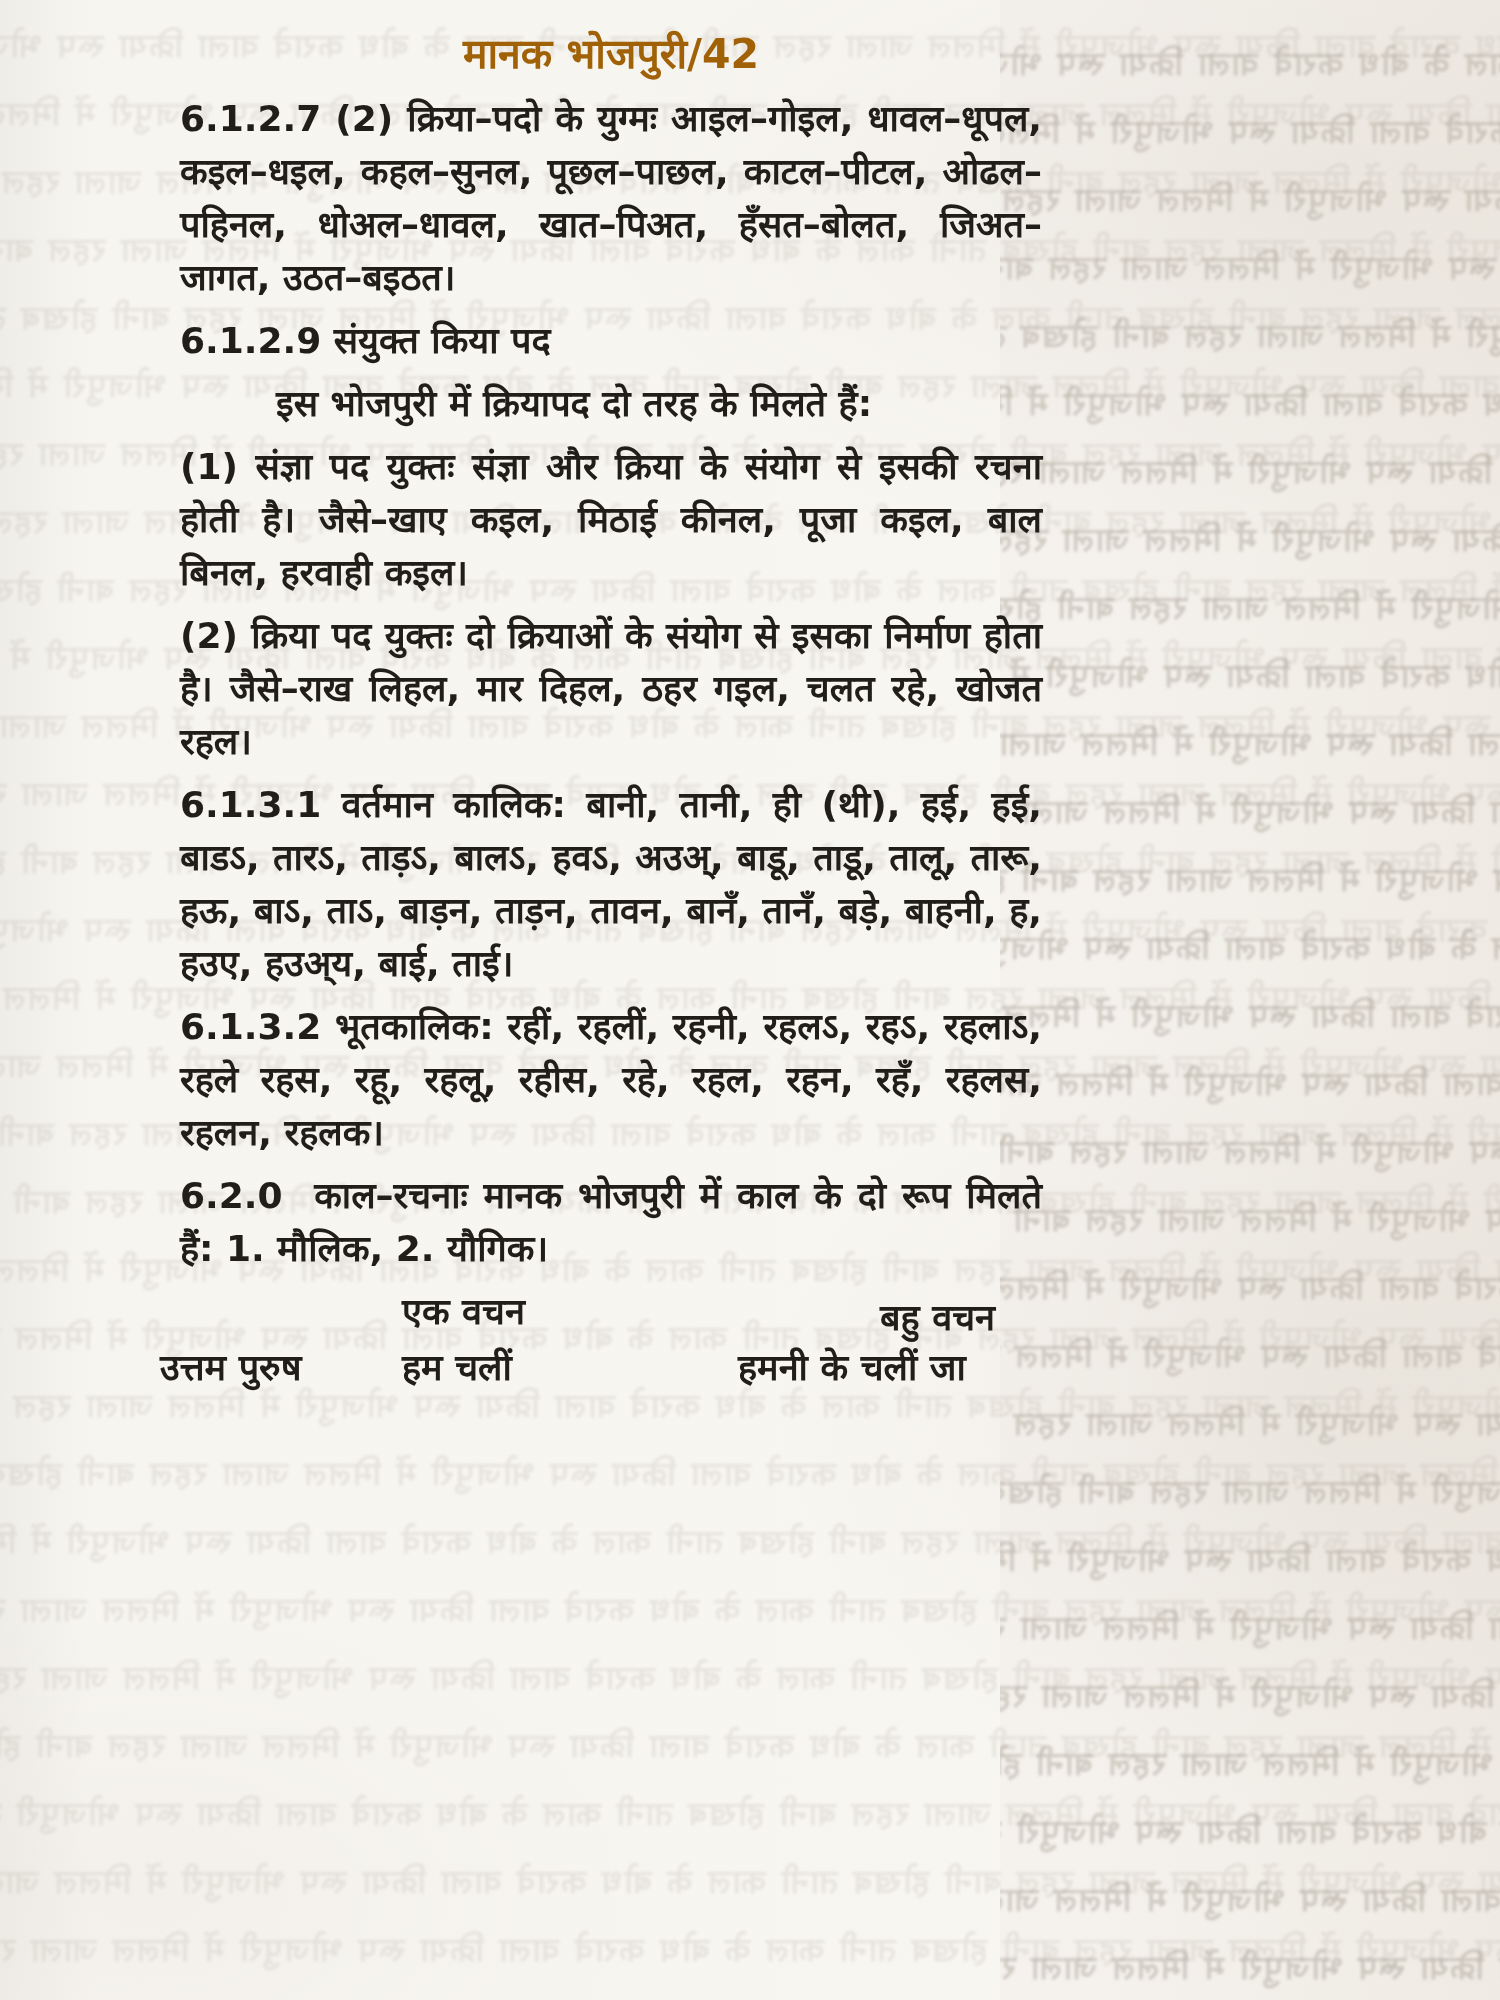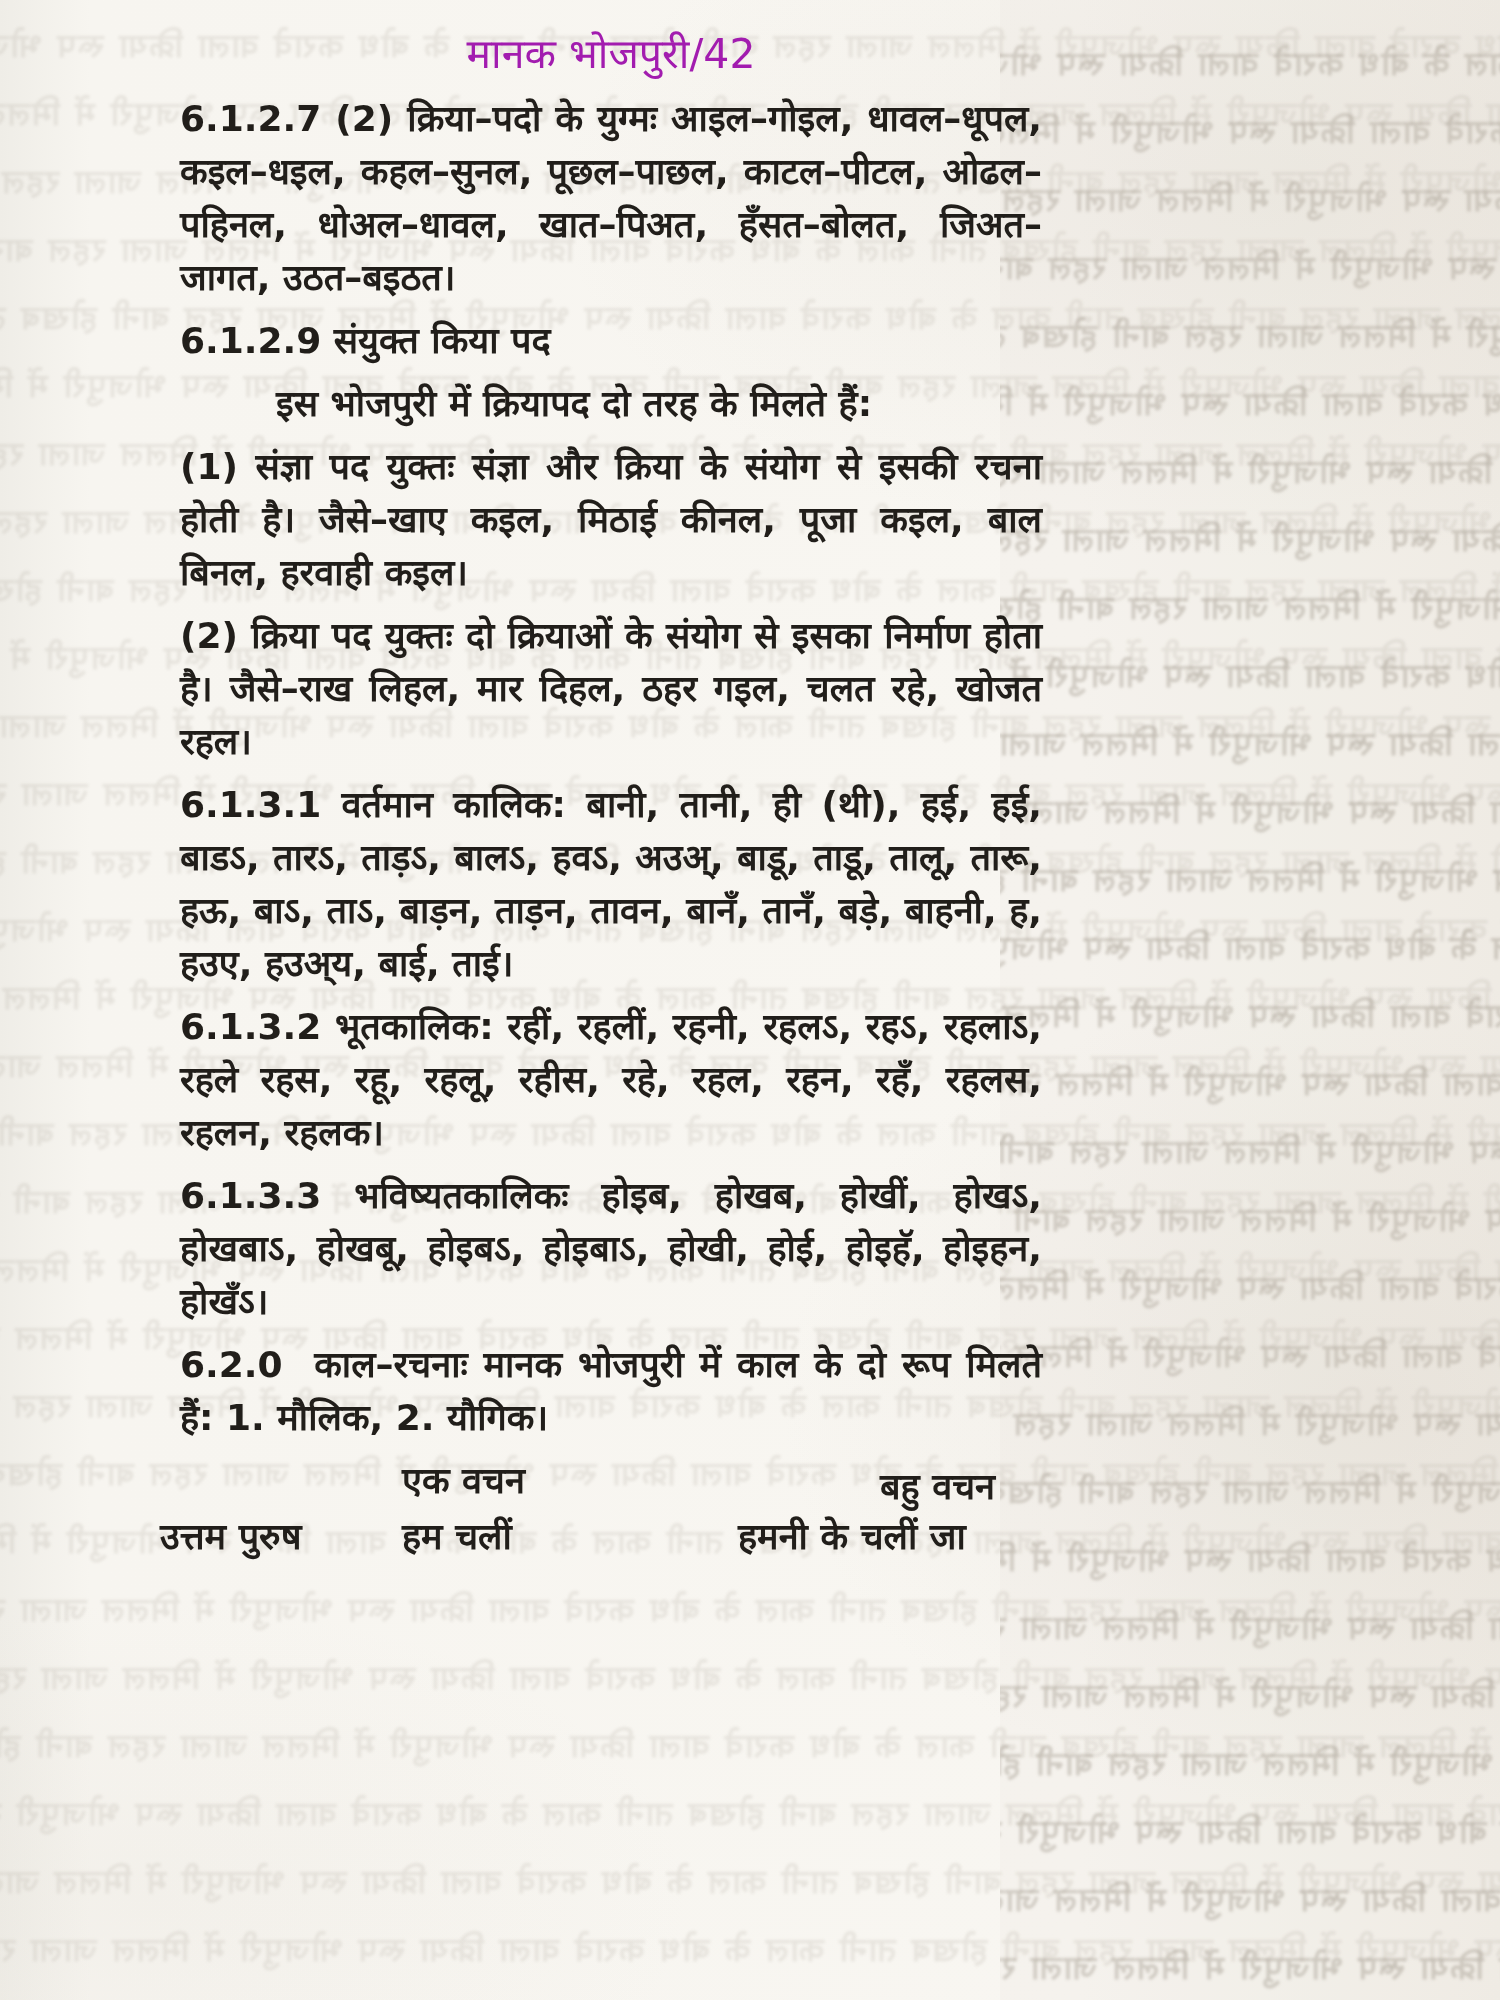--- a/index.html
+++ b/index.html
@@ -34,21 +34,21 @@
     color: #8b8274; opacity: 0.15;
     filter: blur(1.7px);
     transform: scaleX(-1);
     letter-spacing: 2px;
   }
   .ghost-strip .ghost-line { opacity: 0.34; left: -950px; }
 
   .page-header {
     position: absolute; top: 24px; left: 180px; width: 862px;
     text-align: center;
-    font-size: 41px; font-weight: 400; color: #a21caf;
+    font-size: 41px; font-weight: 700; color: #a16207;
   }
 
   .content {
     position: absolute; top: 92px; left: 180px; width: 862px;
     font-size: 36px; line-height: 53px; font-weight: 600;
     text-align: justify;
   }
   .para { margin: 0 0 10px 0; }
   .no-just { text-align: left; }
   .indent { text-indent: 96px; }
@@ -136,21 +136,20 @@
 <div class="page-header">मानक भोजपुरी/42</div>
 
 <div class="content">
   <p class="para">6.1.2.7 (2) क्रिया–पदो के युग्मः आइल–गोइल, धावल–धूपल, कइल–धइल, कहल–सुनल, पूछल–पाछल, काटल–पीटल, ओढल–पहिनल, धोअल–धावल, खात–पिअत, हँसत–बोलत, जिअत–जागत, उठत–बइठत।</p>
   <p class="para no-just">6.1.2.9 संयुक्त किया पद</p>
   <p class="para no-just indent">इस भोजपुरी में क्रियापद दो तरह के मिलते हैं:</p>
   <p class="para">(1) संज्ञा पद युक्तः संज्ञा और क्रिया के संयोग से इसकी रचना होती है। जैसे–खाए कइल, मिठाई कीनल, पूजा कइल, बाल बिनल, हरवाही कइल।</p>
   <p class="para">(2) क्रिया पद युक्तः दो क्रियाओं के संयोग से इसका निर्माण होता है। जैसे–राख लिहल, मार दिहल, ठहर गइल, चलत रहे, खोजत रहल।</p>
   <p class="para">6.1.3.1 वर्तमान कालिक: बानी, तानी, ही (थी), हई, हई, बाडऽ, तारऽ, ताड़ऽ, बालऽ, हवऽ, अउअ्, बाडू, ताडू, तालू, तारू, हऊ, बाऽ, ताऽ, बाड़न, ताड़न, तावन, बानँ, तानँ, बड़े, बाहनी, ह, हउए, हउअ्य, बाई, ताई।</p>
   <p class="para">6.1.3.2 भूतकालिक: रहीं, रहलीं, रहनी, रहलऽ, रहऽ, रहलाऽ, रहले रहस, रहू, रहलू, रहीस, रहे, रहल, रहन, रहँ, रहलस, रहलन, रहलक।</p>
-  <p class="para">6.1.3.3 भविष्यतकालिकः होइब, होखब, होखीं, होखऽ, होखबाऽ, होखबू, होइबऽ, होइबाऽ, होखी, होई, होइहॅ, होइहन, होखँऽ।</p>
   <p class="para"><span>6.2.0</span>&nbsp;&nbsp;<span class="u">काल–रचनाः</span> <span>मानक भोजपुरी में काल के दो रूप मिलते हैं: 1. मौलिक, 2. यौगिक।</span></p>
 
   <div class="vachan-table">
     <div class="vt-head">
       <span class="u c1">एक वचन</span>
       <span class="u c2">बहु वचन</span>
     </div>
     <div class="vt-row">
       <span class="lbl">उत्तम पुरुष</span>
       <span class="c1">हम चलीं</span>

